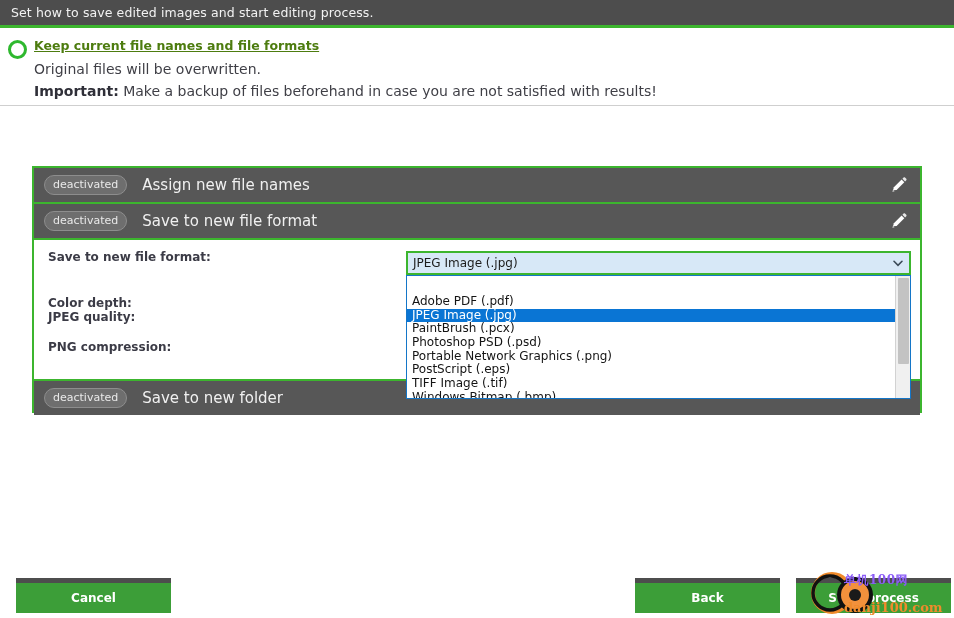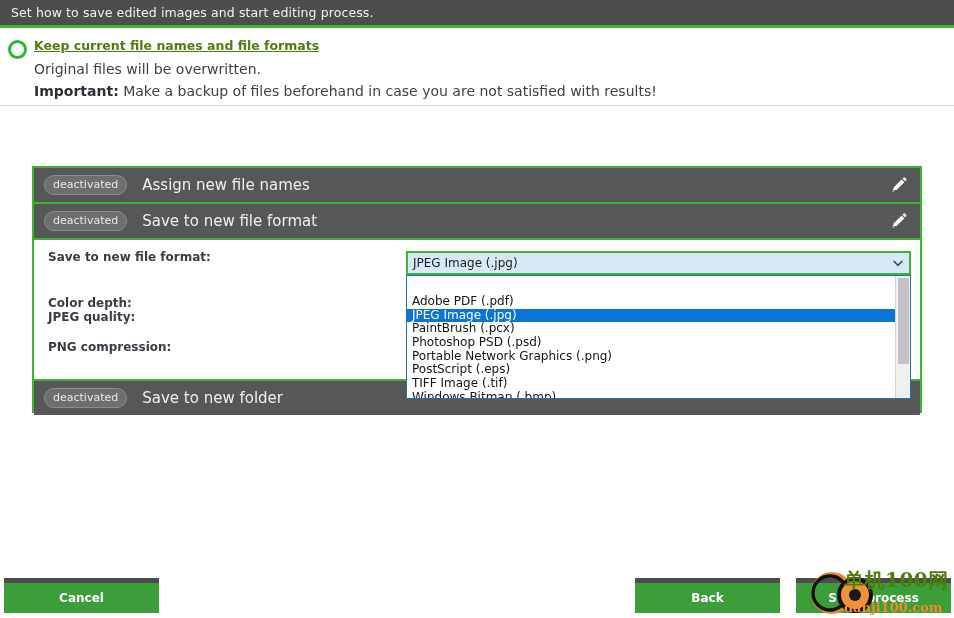--- a/index.html
+++ b/index.html
@@ -140,33 +140,33 @@
 
   
   .btn {
     position: absolute; height: 35px;
     background: #3c9e38;
     border-top: 5px solid #4d4d4d;
     color: #ffffff; font-size: 12px; font-weight: bold;
     display: flex; align-items: center; justify-content: center;
     cursor: pointer;
   }
-  .btn-cancel { left: 4px; top: 578px; width: 155px; }
+  .btn-cancel { left: 16px; top: 578px; width: 155px; }
   .btn-back   { left: 635px; top: 578px; width: 145px; }
   .btn-start  { left: 796px; top: 578px; width: 155px; }
 
   
   .watermark {
     position: absolute; left: 800px; top: 568px;
     width: 154px; height: 50px; z-index: 40; pointer-events: none;
   }
   .wm-text {
     position: absolute; left: 44px; top: 4px;
     font-family: "DejaVu Serif", "Liberation Serif", serif;
-    font-size: 20px; font-weight: bold; color: #4d7c0f;
+    font-size: 12px; font-weight: bold; color: #8b5cf6;
     line-height: 17px; letter-spacing: .5px;
   }
   .wm-sub {
     position: absolute; left: 44px; top: 32px;
     font-family: "DejaVu Serif", "Liberation Serif", serif;
     font-size: 13px; font-weight: bold; color: #ef8b2c;
   }
 </style>
 </head>
 <body>

